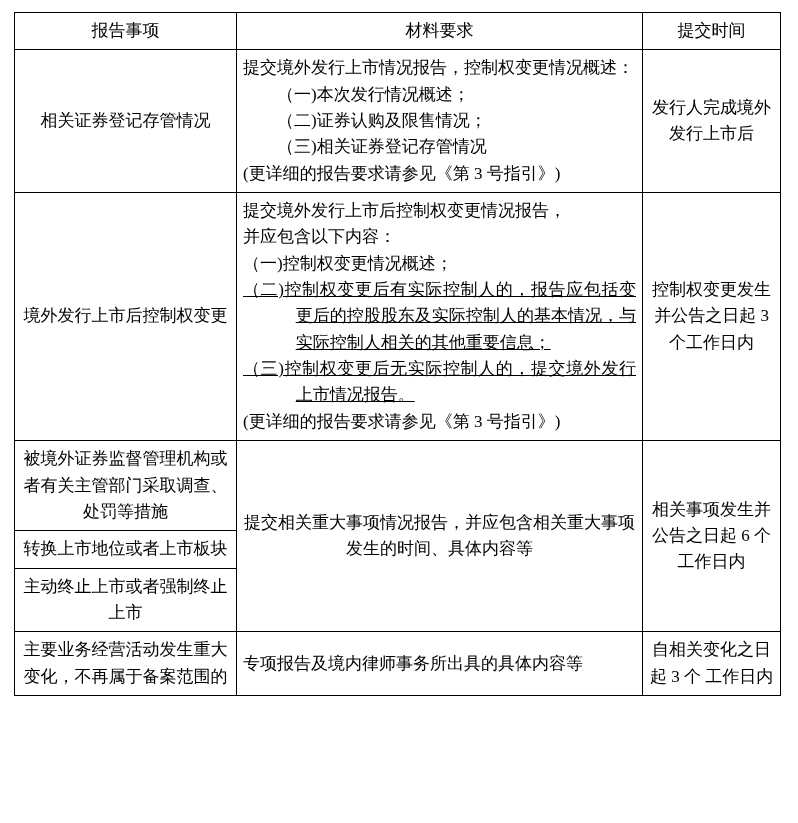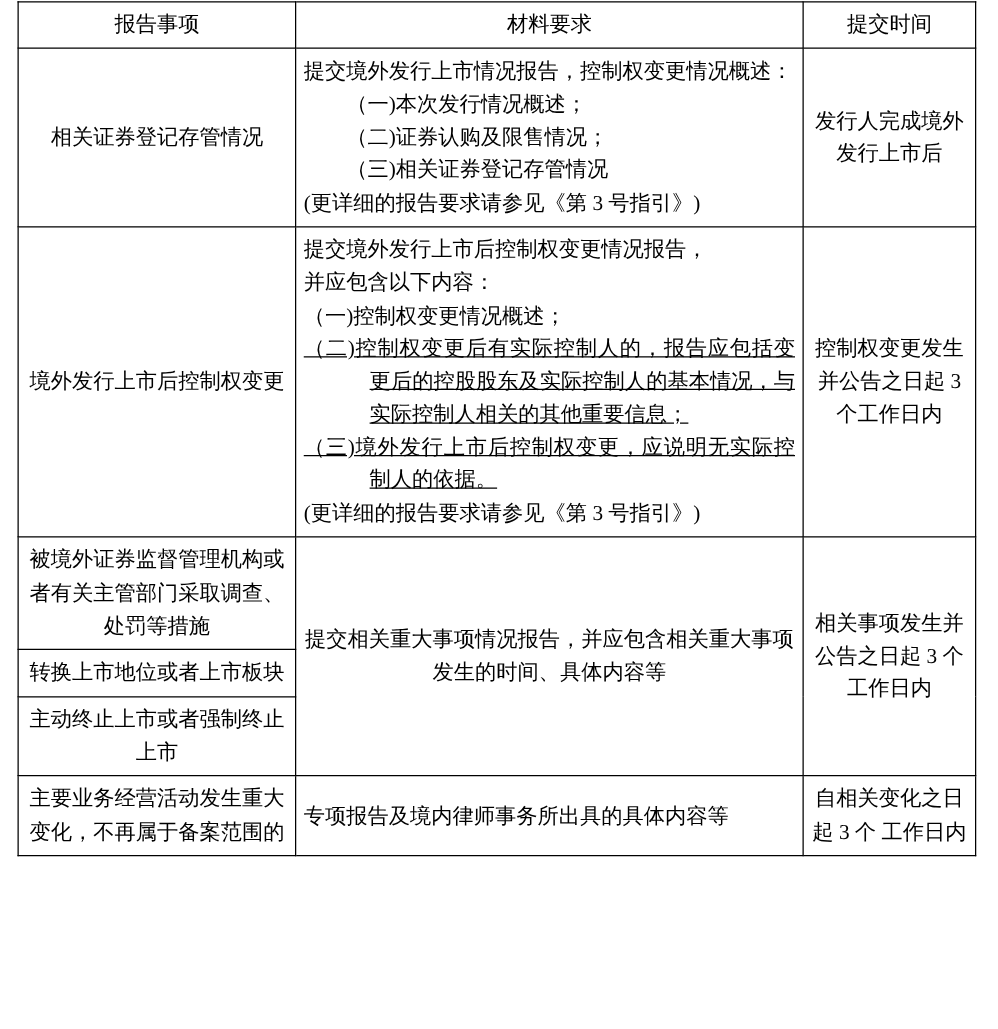--- a/index.html
+++ b/index.html
@@ -15,21 +15,21 @@
   }
   .page {
     width: 798px;
     height: 823px;
     position: relative;
     overflow: hidden;
   }
   table.doc-table {
     border-collapse: collapse;
     width: 766px;
-    margin: 1px 0 0 14px;
+    margin: 12px 0 0 14px;
     table-layout: fixed;
   }
   table.doc-table td,
   table.doc-table th {
     border: 1px solid #000000;
     vertical-align: middle;
     padding: 5px 6px;
     font-size: 17px;
     line-height: 1.55;
     font-weight: normal;
@@ -98,32 +98,32 @@
         <td class="cell-center">发行人完成境外发行上市后</td>
       </tr>
 
       <tr>
         <td class="cell-center">境外发行上市后控制权变更</td>
         <td class="cell-just">
           <p class="para">提交境外发行上市后控制权变更情况报告，</p>
           <p class="para center">并应包含以下内容：</p>
           <p class="para center">（一)控制权变更情况概述；</p>
           <p class="hang">（二)控制权变更后有实际控制人的，报告应包括变更后的控股股东及实际控制人的基本情况，与实际控制人相关的其他重要信息；</p>
-          <p class="hang">（三)境外发行上市后控制权变更，应说明无实际控制人的依据。</p>
+          <p class="hang">（三)控制权变更后无实际控制人的，提交境外发行上市情况报告。</p>
           <p class="para">(更详细的报告要求请参见《第 3 号指引》)</p>
         </td>
         <td class="cell-center">控制权变更发生并公告之日起 3 个工作日内</td>
       </tr>
 
       <tr>
         <td class="cell-center">被境外证券监督管理机构或者有关主管部门采取调查、处罚等措施</td>
         <td class="cell-center" rowspan="3">
           <p class="para">提交相关重大事项情况报告，并应包含相关重大事项发生的时间、具体内容等</p>
         </td>
-        <td class="cell-center" rowspan="3">相关事项发生并公告之日起 3 个工作日内</td>
+        <td class="cell-center" rowspan="3">相关事项发生并公告之日起 6 个工作日内</td>
       </tr>
       <tr>
         <td class="cell-center">转换上市地位或者上市板块</td>
       </tr>
       <tr>
         <td class="cell-center">主动终止上市或者强制终止上市</td>
       </tr>
 
       <tr>
         <td class="cell-center">主要业务经营活动发生重大变化，不再属于备案范围的</td>

